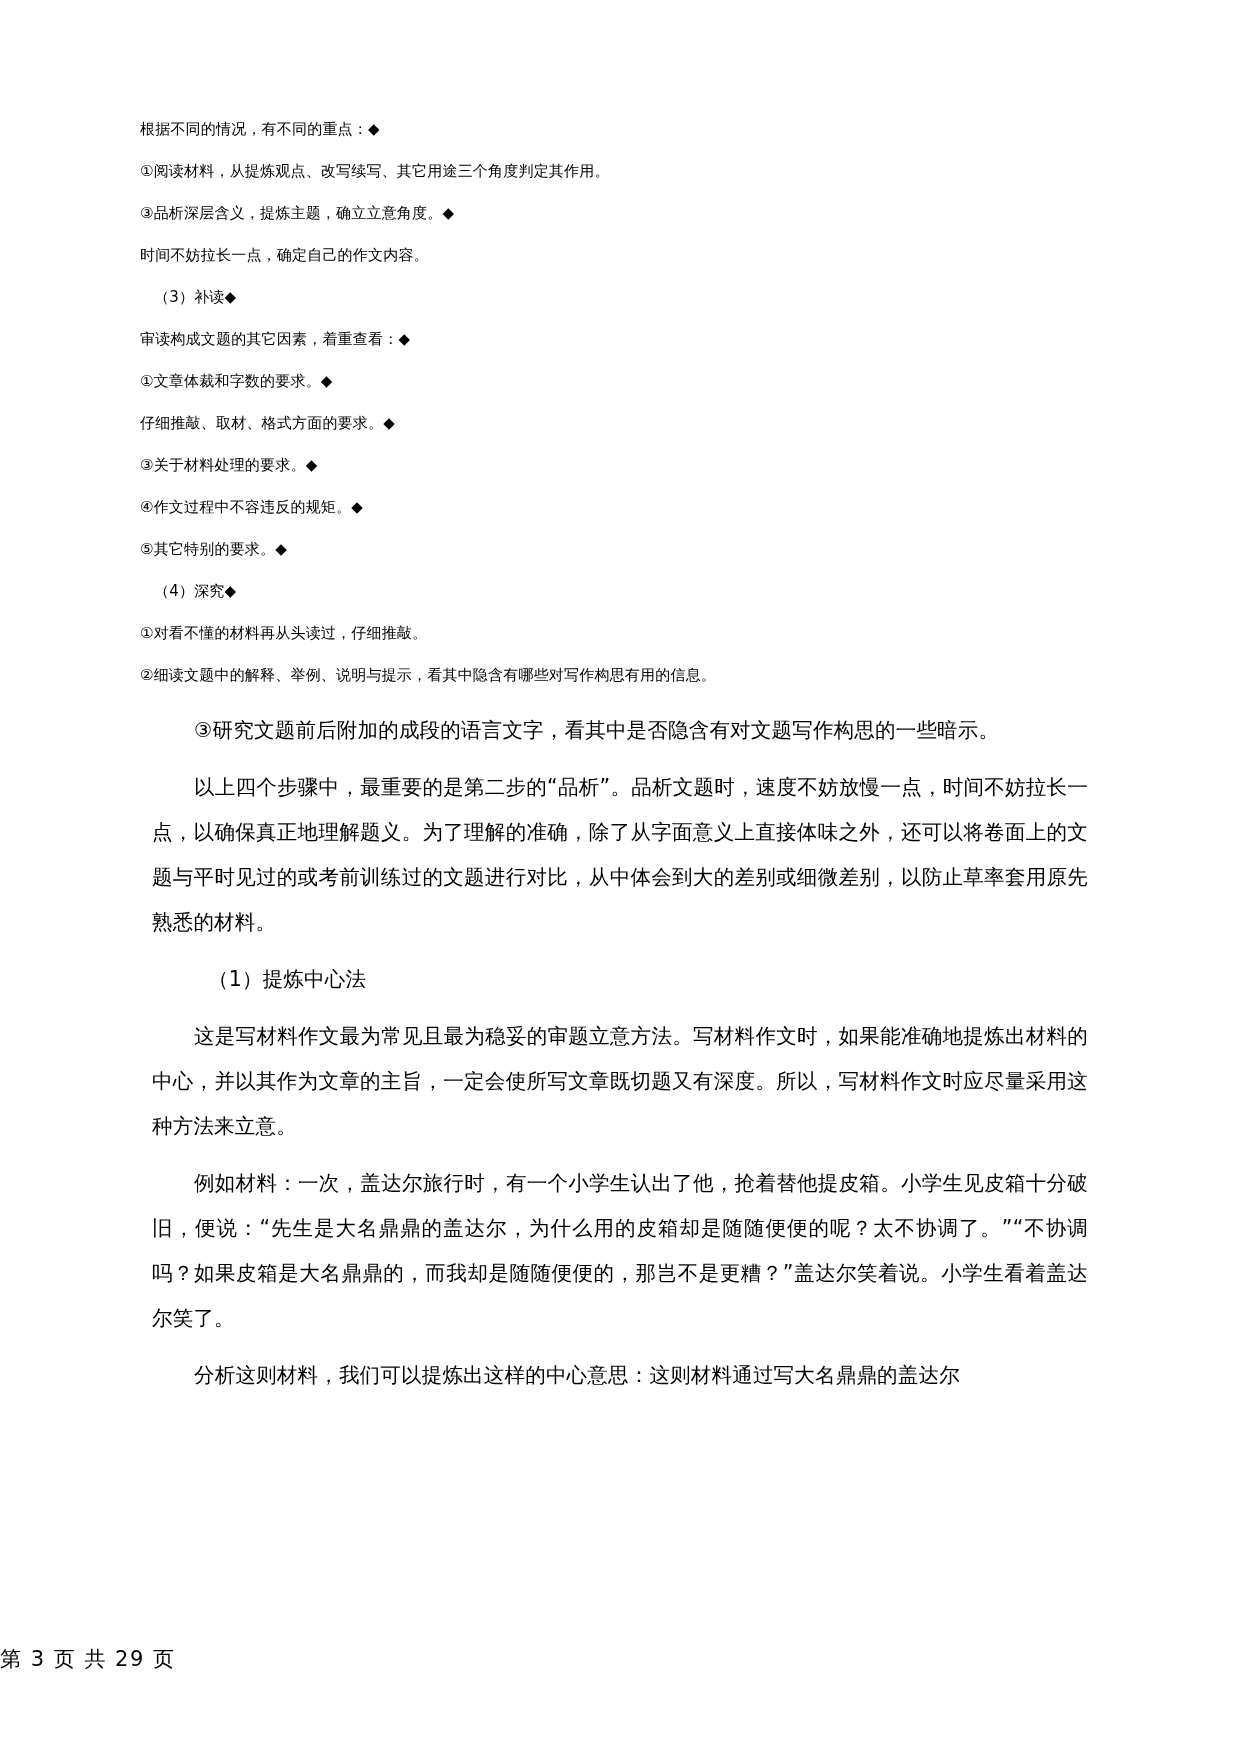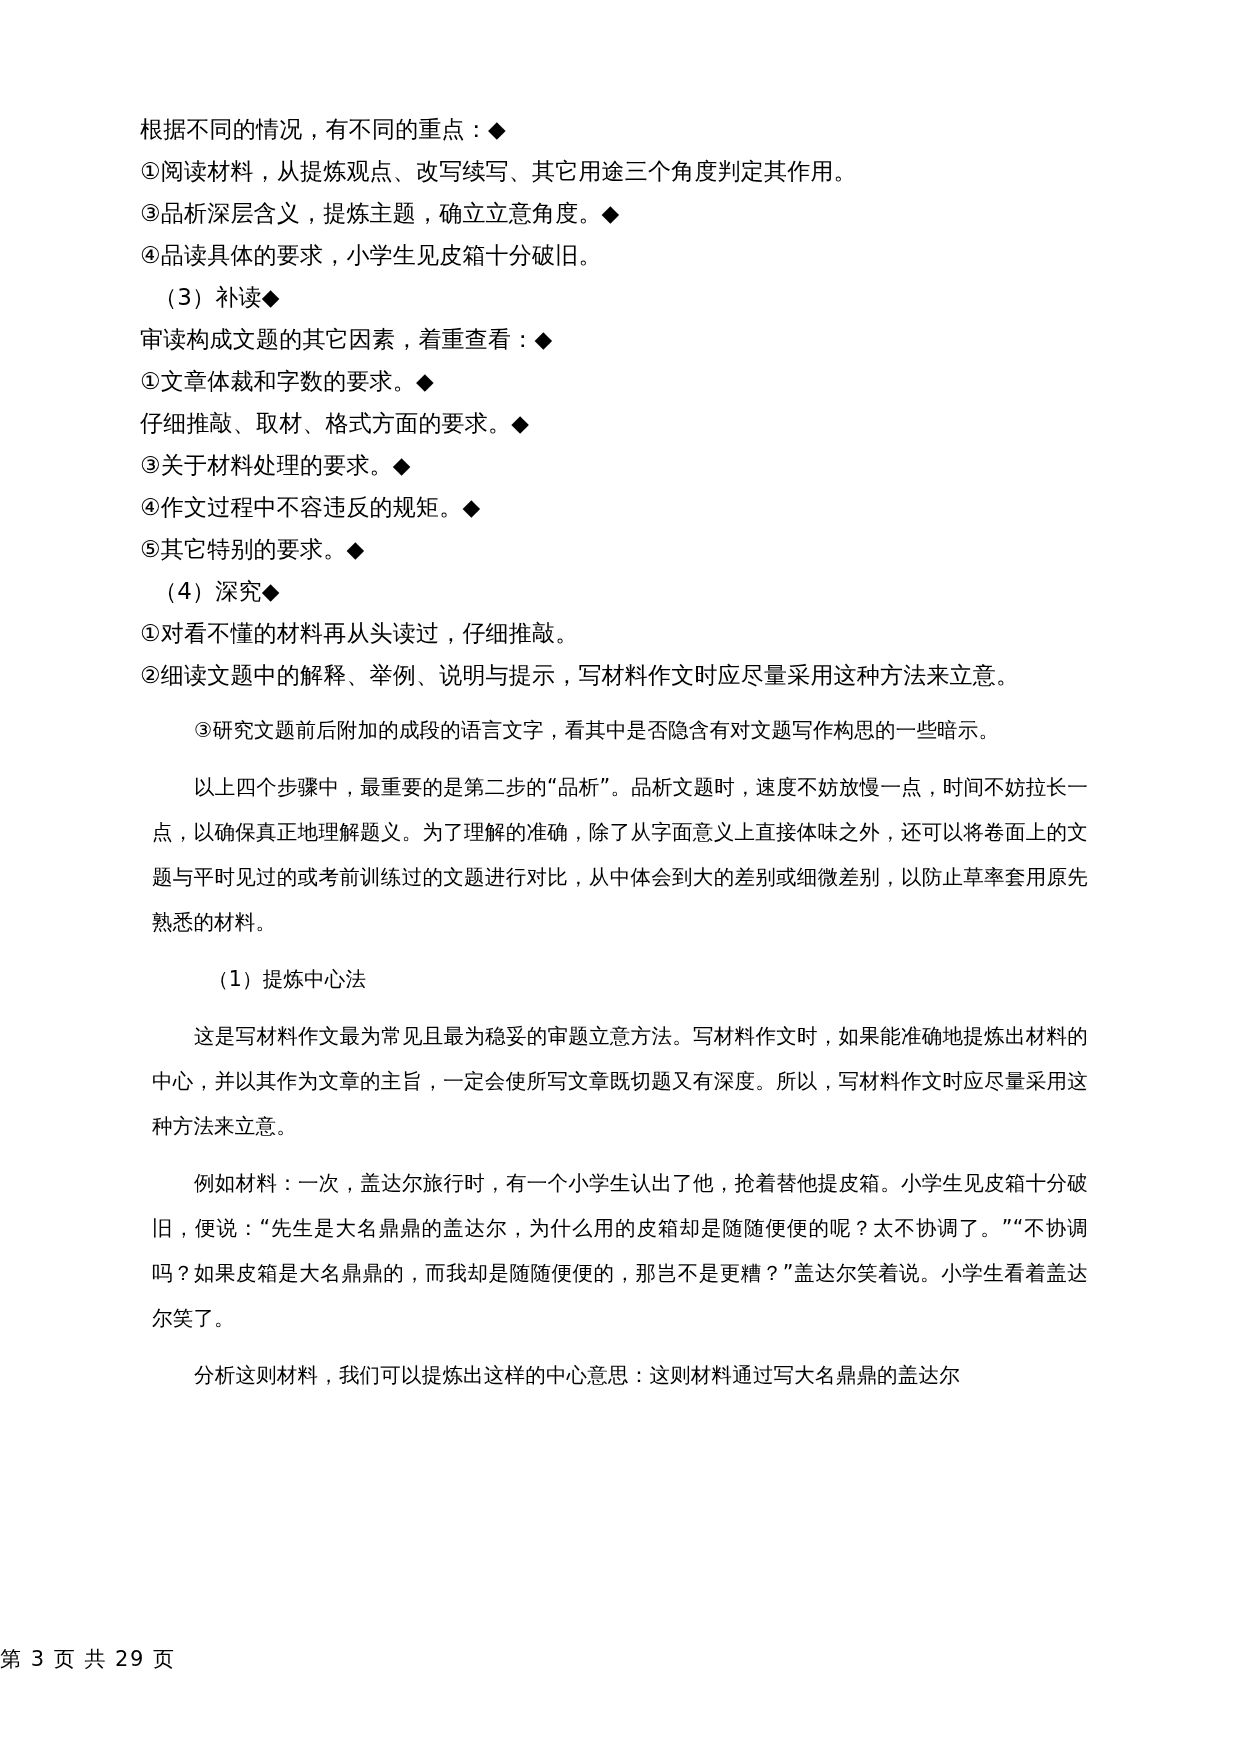--- a/index.html
+++ b/index.html
@@ -22,21 +22,21 @@
   }
   .content {
     position: absolute;
     left: 140px;
     top: 108px;
     width: 960px;
   }
 
   
   .line {
-    font-size: 23px;
+    font-size: 15px;
     line-height: 1.0;
     height: 42px;
     display: flex;
     align-items: center;
     margin: 0;
     letter-spacing: 0.2px;
     white-space: pre;
   }
   .line.indent1 { padding-left: 14px; }
 
@@ -67,31 +67,31 @@
 </head>
 <body>
 
 <div class="page">
 
   <div class="content">
 
     <div class="line">根据不同的情况，有不同的重点：◆</div>
     <div class="line">①阅读材料，从提炼观点、改写续写、其它用途三个角度判定其作用。</div>
     <div class="line">③品析深层含义，提炼主题，确立立意角度。◆</div>
-    <div class="line">④品读具体的要求，小学生见皮箱十分破旧。</div>
+    <div class="line">时间不妨拉长一点，确定自己的作文内容。</div>
     <div class="line indent1">（3）补读◆</div>
     <div class="line">审读构成文题的其它因素，着重查看：◆</div>
     <div class="line">①文章体裁和字数的要求。◆</div>
     <div class="line">仔细推敲、取材、格式方面的要求。◆</div>
     <div class="line">③关于材料处理的要求。◆</div>
     <div class="line">④作文过程中不容违反的规矩。◆</div>
     <div class="line">⑤其它特别的要求。◆</div>
     <div class="line indent1">（4）深究◆</div>
     <div class="line">①对看不懂的材料再从头读过，仔细推敲。</div>
-    <div class="line">②细读文题中的解释、举例、说明与提示，写材料作文时应尽量采用这种方法来立意。</div>
+    <div class="line">②细读文题中的解释、举例、说明与提示，看其中隐含有哪些对写作构思有用的信息。</div>
 
     <div class="para">③研究文题前后附加的成段的语言文字，看其中是否隐含有对文题写作构思的一些暗示。</div>
     <div class="para">以上四个步骤中，最重要的是第二步的“品析”。品析文题时，速度不妨放慢一点，时间不妨拉长一点，以确保真正地理解题义。为了理解的准确，除了从字面意义上直接体味之外，还可以将卷面上的文题与平时见过的或考前训练过的文题进行对比，从中体会到大的差别或细微差别，以防止草率套用原先熟悉的材料。</div>
 
     <div class="para noindent" style="text-indent:56px">（1）提炼中心法</div>
 
     <div class="para">这是写材料作文最为常见且最为稳妥的审题立意方法。写材料作文时，如果能准确地提炼出材料的中心，并以其作为文章的主旨，一定会使所写文章既切题又有深度。所以，写材料作文时应尽量采用这种方法来立意。</div>
     <div class="para">例如材料：一次，盖达尔旅行时，有一个小学生认出了他，抢着替他提皮箱。小学生见皮箱十分破旧，便说：“先生是大名鼎鼎的盖达尔，为什么用的皮箱却是随随便便的呢？太不协调了。”“不协调吗？如果皮箱是大名鼎鼎的，而我却是随随便便的，那岂不是更糟？”盖达尔笑着说。小学生看着盖达尔笑了。</div>
     <div class="para">分析这则材料，我们可以提炼出这样的中心意思：这则材料通过写大名鼎鼎的盖达尔</div>
 

